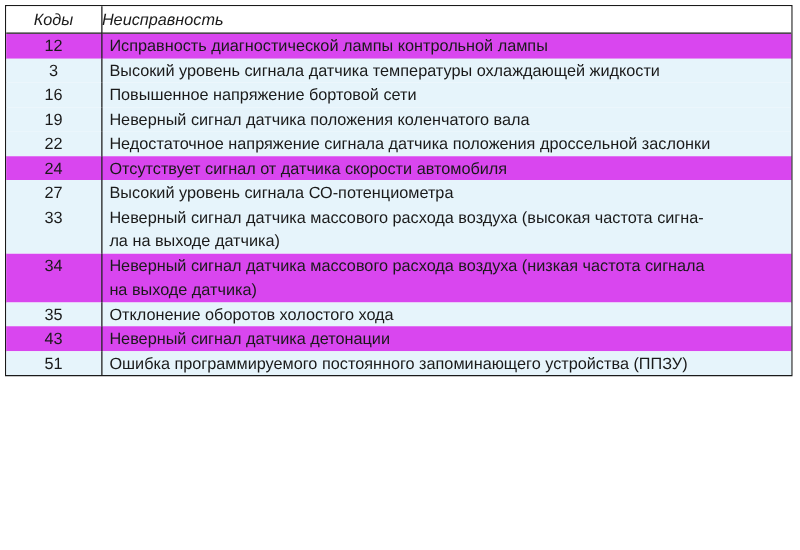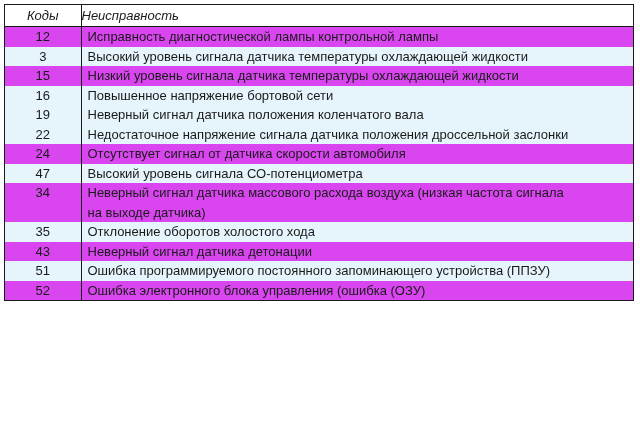--- a/index.html
+++ b/index.html
@@ -46,64 +46,63 @@
     </thead>
     <tbody>
       <tr class="dark">
         <td class="code">12</td>
         <td>Исправность диагностической лампы контрольной лампы</td>
       </tr>
       <tr class="light">
         <td class="code">3</td>
         <td>Высокий уровень сигнала датчика температуры охлаждающей жидкости</td>
       </tr>
-      <tr class="dark">
-        <td class="code">15</td>
-        <td>Низкий уровень сигнала датчика температуры охлаждающей жидкости</td>
-      </tr>
       <tr class="light">
         <td class="code">16</td>
         <td>Повышенное напряжение бортовой сети</td>
       </tr>
       <tr class="light">
         <td class="code">19</td>
         <td>Неверный сигнал датчика положения коленчатого вала</td>
       </tr>
       <tr class="light">
         <td class="code">22</td>
         <td>Недостаточное напряжение сигнала датчика положения дроссельной заслонки</td>
       </tr>
       <tr class="dark">
         <td class="code">24</td>
         <td>Отсутствует сигнал от датчика скорости автомобиля</td>
       </tr>
       <tr class="light">
-        <td class="code">47</td>
+        <td class="code">27</td>
         <td>Высокий уровень сигнала СО-потенциометра</td>
+      </tr>
+      <tr class="light">
+        <td class="code">33</td>
+        <td>
+          <div>Неверный сигнал датчика массового расхода воздуха (высокая частота сигна-</div>
+          <div>ла на выходе датчика)</div>
+        </td>
       </tr>
       <tr class="dark">
         <td class="code">34</td>
         <td>
           <div>Неверный сигнал датчика массового расхода воздуха (низкая частота сигнала</div>
           <div>на выходе датчика)</div>
         </td>
       </tr>
       <tr class="light">
         <td class="code">35</td>
         <td>Отклонение оборотов холостого хода</td>
       </tr>
       <tr class="dark">
         <td class="code">43</td>
         <td>Неверный сигнал датчика детонации</td>
       </tr>
       <tr class="light">
         <td class="code">51</td>
         <td>Ошибка программируемого постоянного запоминающего устройства (ППЗУ)</td>
       </tr>
-      <tr class="dark">
-        <td class="code">52</td>
-        <td>Ошибка электронного блока управления (ошибка (ОЗУ)</td>
-      </tr>
     </tbody>
   </table>
 </div>
 
 <div class="watermark">CARFRANCE.RU</div>
 
 </body></html>

